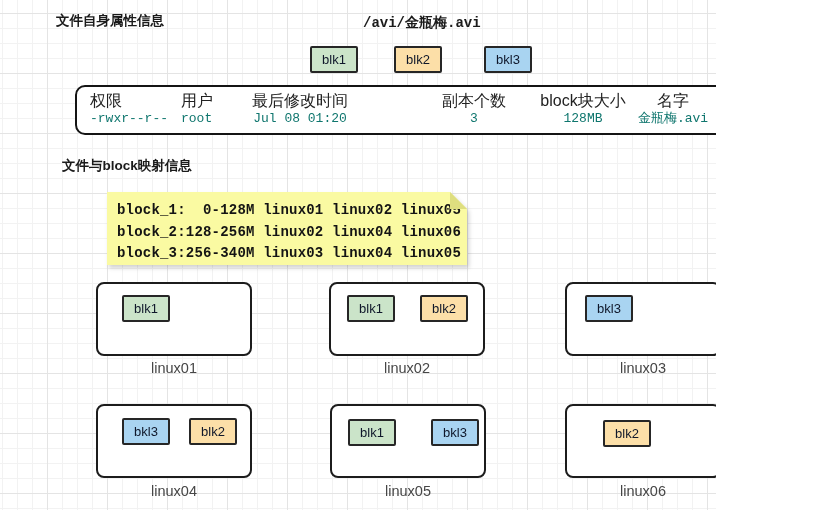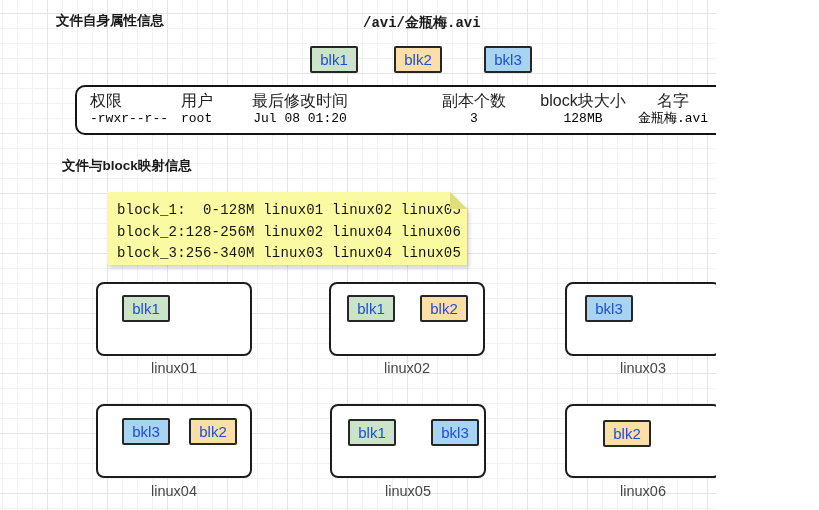--- a/index.html
+++ b/index.html
@@ -11,40 +11,40 @@
       linear-gradient(to bottom, #e4e4e4 1px, transparent 1px),
       linear-gradient(to right, #f2f2f2 1px, transparent 1px),
       linear-gradient(to bottom, #f2f2f2 1px, transparent 1px);
     background-size:60px 60px, 60px 60px, 15px 15px, 15px 15px;
     background-position:47px 13px, 47px 13px, 2px 13px, 2px 13px;
   }
   .sec-title { position:absolute; font-size:13.5px; font-weight:bold; color:#1a1a1a; }
   .file-path { position:absolute; left:363px; top:14px; font-family:"Liberation Mono", monospace; font-weight:bold; font-size:14px; color:#1a1a1a; }
   .blk {
     position:absolute; width:48px; height:27px; border:2px solid #262626; border-radius:2px;
-    display:flex; align-items:center; justify-content:center; font-size:15px; color:#1d4ed8;
+    display:flex; align-items:center; justify-content:center; font-size:13px; color:#0f172a;
   }
   .blk.green  { background:#cbe4c9; }
   .blk.orange { background:#fcdfa8; }
   .blk.blue   { background:#a9d4f1; }
   .attr-table {
     position:absolute; left:75px; top:85px; width:693px; height:50px;
     background:#fff; border:2.5px solid #141414; border-radius:10px;
   }
   .attr-col { position:absolute; top:6px; }
   .attr-col .hdr { font-size:16px; color:#222; line-height:16px; }
-  .attr-col .val { font-family:"Liberation Mono", monospace; font-size:13px; color:#000000; line-height:16px; margin-top:2px; white-space:pre; }
+  .attr-col .val { font-family:"Liberation Mono", monospace; font-size:13px; color:#0f766e; line-height:16px; margin-top:2px; white-space:pre; }
   .attr-col.center { text-align:center; }
   .note-wrap { position:absolute; left:107px; top:192px; width:360px; height:73px; filter:drop-shadow(2px 3px 2px rgba(0,0,0,0.18)); }
   .note {
     width:360px; height:73px; background:#fafaa2; padding:8px 0 0 10px;
     clip-path:polygon(0 0, 343px 0, 360px 17px, 360px 73px, 0 73px);
   }
   .note-fold { position:absolute; right:0; top:0; width:17px; height:17px; background:#dede7f; clip-path:polygon(0 0, 100% 100%, 0 100%); }
-  .note-line { font-family:"Liberation Mono", monospace; font-weight:normal; font-size:14px; color:#141414; line-height:21.5px; white-space:pre; letter-spacing:0.2px; }
+  .note-line { font-family:"Liberation Mono", monospace; font-weight:bold; font-size:14px; color:#141414; line-height:21.5px; white-space:pre; letter-spacing:0.2px; }
   .node {
     position:absolute; width:156px; height:74px; background:#fff;
     border:2px solid #1c1c1c; border-radius:8px;
   }
   .node-label { position:absolute; width:156px; text-align:center; font-size:14.5px; color:#464646; }
   .in-blk { position:absolute; }
 </style>
 </head>
 <body>
 

